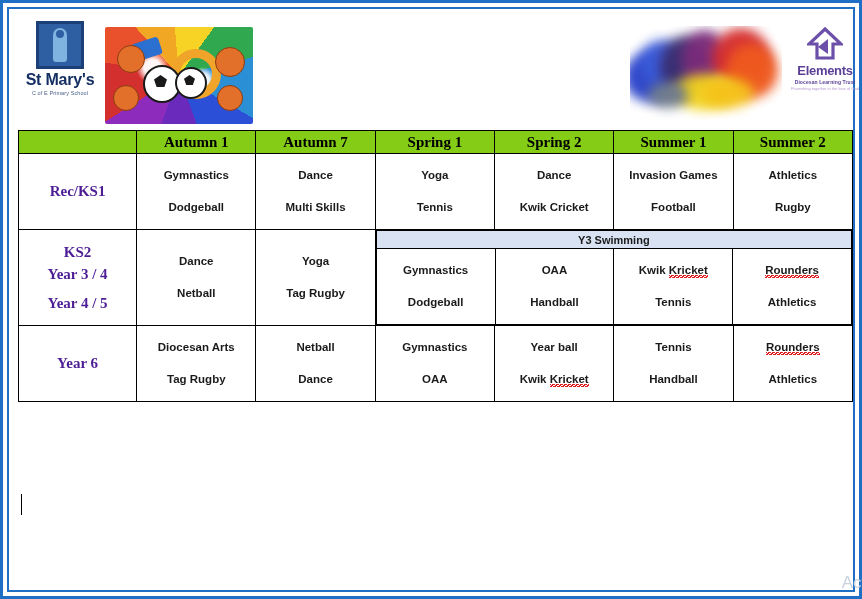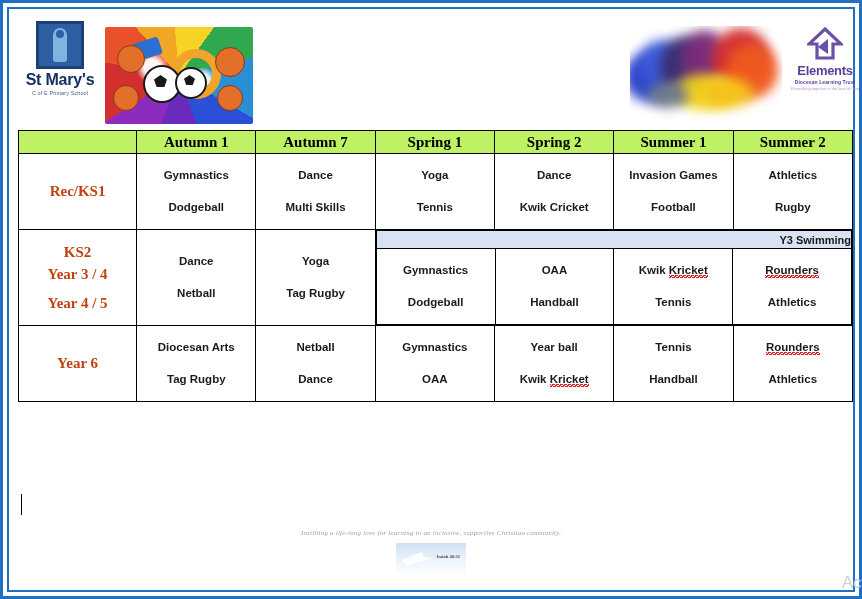--- a/index.html
+++ b/index.html
@@ -270,36 +270,36 @@
     border-collapse: collapse;
     table-layout: fixed;
   }
   #pe-table td, #pe-table th {
     border: 1px solid #000000;
     padding: 0;
     vertical-align: middle;
     font-weight: bold;
   }
   #pe-table thead th {
-    background: #bef264;
+    background: #84cc16;
     height: 22px;
     font-family: "Liberation Serif", serif;
     font-weight: bold;
     font-size: 15px;
     color: #000000;
     text-align: center;
   }
   .col-term { width: 102px; }
   .col-year { width: 101px; }
 
   .yearcell {
     font-family: "Liberation Serif", serif;
     font-weight: bold;
     font-size: 15px;
-    color: #c2410c;
+    color: #4c1d95;
     text-align: center;
     line-height: 1.5;
   }
   .yearcell .sp { display: block; height: 6px; }
 
   .actcell {
     font-family: "Liberation Sans", sans-serif;
     font-size: 11.5px;
     color: #1a1a1a;
     text-align: center;
@@ -341,21 +341,20 @@
     table-layout: fixed;
   }
   .nested table td {
     border: 0;
     border-left: 1px solid #000;
   }
   .nested table td:first-child { border-left: 0; }
   .nested table tr.band td {
     border-left: 0;
     border-bottom: 1px solid #000;
-    text-align: right;
   }
 
   
   #caret {
     position: absolute;
     left: 12px;
     top: 485px;
     width: 1px;
     height: 21px;
     background: #000000;
@@ -594,25 +593,18 @@
               <span class="a1"><span class="sq">Rounders</span></span>
               <span class="a2">Athletics</span>
             </td>
           </tr>
 
         </tbody>
       </table>
 
       <div id="caret"></div>
 
-      <div id="footer">
-        <div class="motto">Instilling a life-long love for learning in an inclusive, supportive Christian community.</div>
-        <div class="verse-img">
-          <div class="bird"></div>
-          <div class="ref">Isaiah 40:31</div>
-        </div>
-      </div>
 
     </div>
   </div>
 </div>
 
 <div id="watermark">Acti</div>
 
 </body></html>

